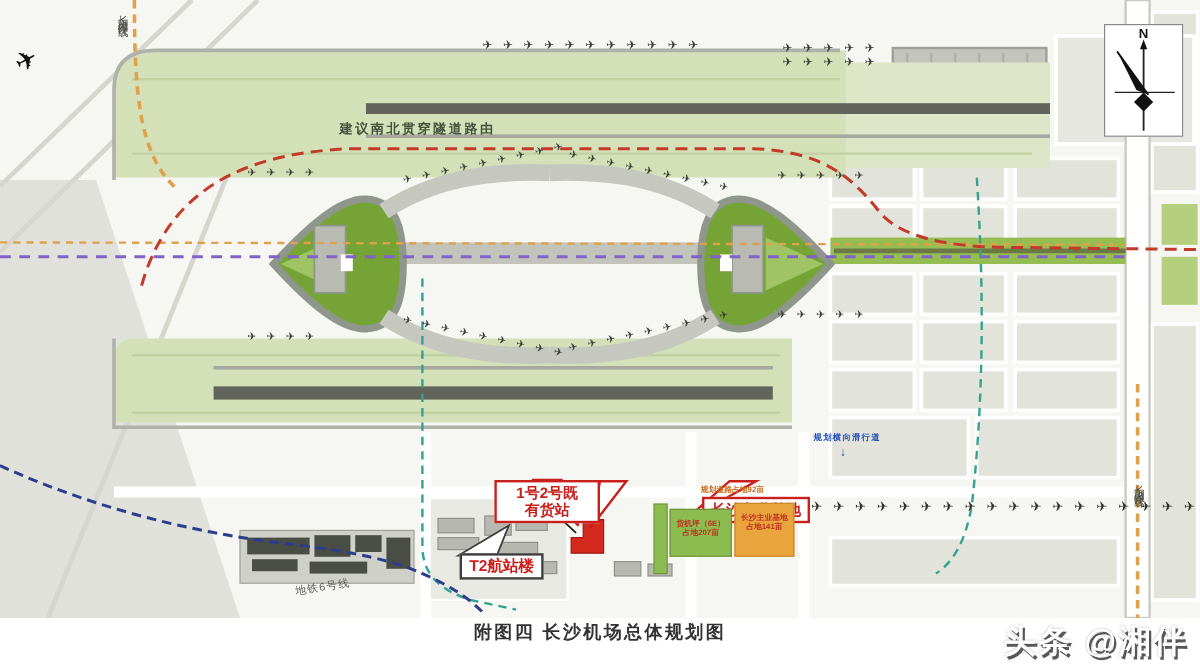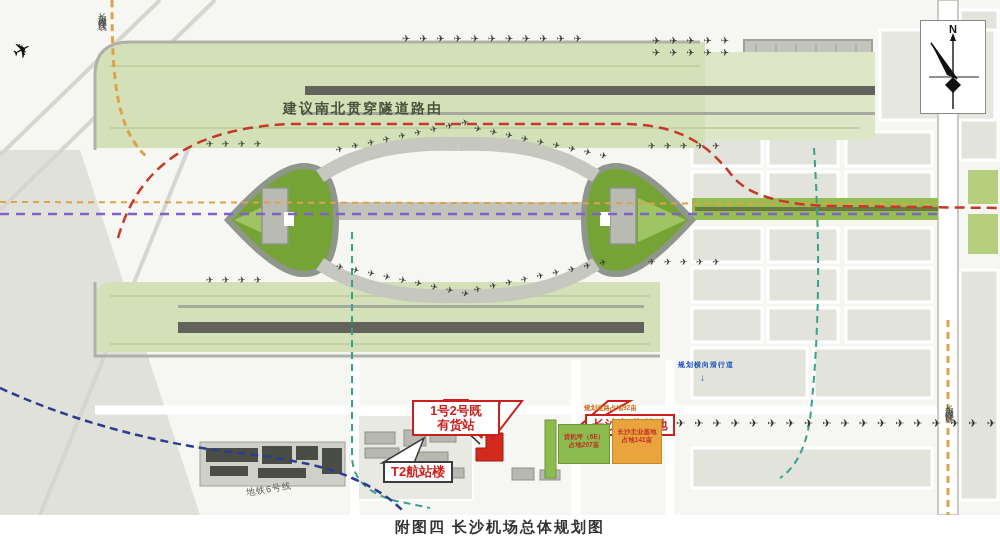--- a/index.html
+++ b/index.html
@@ -12,21 +12,21 @@
            font-weight:bold;text-align:center;line-height:1.12;padding:2px 3px;font-size:12.5px;margin-top:32px;}
   .callout-t2{position:absolute;background:#fff;border:2px solid #3c3c3c;color:#d01f1a;
            font-weight:bold;text-align:right;line-height:1.1;padding:2px 6px;font-size:13px;}
   
   .areabox{position:absolute;text-align:center;color:#c03020;font-weight:bold;
            line-height:1.25;font-size:6.5px;padding-top:8px;box-sizing:border-box;}
   .areabox.green{background:#8cbb4f;border:1px solid #6f9638;}
   .areabox.orange{background:#e9a43e;border:1px solid #c9882b;}
   .tinynote{position:absolute;font-size:6.5px;color:#c96a18;font-weight:bold;}
   .bluenote{position:absolute;font-size:7px;color:#1f4fbf;font-weight:bold;letter-spacing:1px;}
-  .tunnel{position:absolute;font-size:14px;color:#46523c;font-weight:bold;letter-spacing:2px;}
+  .tunnel{position:absolute;font-size:11px;color:#46523c;font-weight:bold;letter-spacing:2px;}
   .metro{position:absolute;font-size:9px;color:#5a5c55;transform:rotate(-9deg);letter-spacing:1px;}
   .vrail{position:absolute;writing-mode:vertical-rl;font-size:8.5px;color:#4a4c44;letter-spacing:2px;}
   .plane-row{position:absolute;color:#3a3d35;letter-spacing:3px;transform-origin:left center;
              white-space:nowrap;font-size:10px;line-height:1;}
   .north-box{position:absolute;left:920px;top:20px;width:64px;height:92px;background:#fff;
              border:1px solid #8a8a8a;}
   .north-n{position:absolute;left:0;top:2px;width:100%;text-align:center;font-size:11px;
            font-weight:bold;color:#111;}
   .caption{position:absolute;left:0;top:518px;width:1000px;text-align:center;font-size:15px;
            color:#333;font-weight:600;letter-spacing:2px;}
@@ -237,14 +237,15 @@
       <line x1="32" y1="16" x2="32" y2="88" stroke="#222" stroke-width="1.5"></line>
       <polygon points="32,12 29,20 35,20" fill="#111"></polygon>
       <line x1="8" y1="56" x2="58" y2="56" stroke="#222" stroke-width="1"></line>
       <polygon points="10,22 36,58 26,54" fill="#111"></polygon>
       <polygon points="10,22 28,48 36,58" fill="#fff" stroke="#111" stroke-width="1.5"></polygon>
       <polygon points="32,56 40,64 32,72 24,64" fill="#111"></polygon>
     </svg>
   </div>
 
   <div class="caption">附图四 长沙机场总体规划图</div>
+  <div class="watermark">头条 @湘伴</div>
 
 </div>
 
 </body></html>

